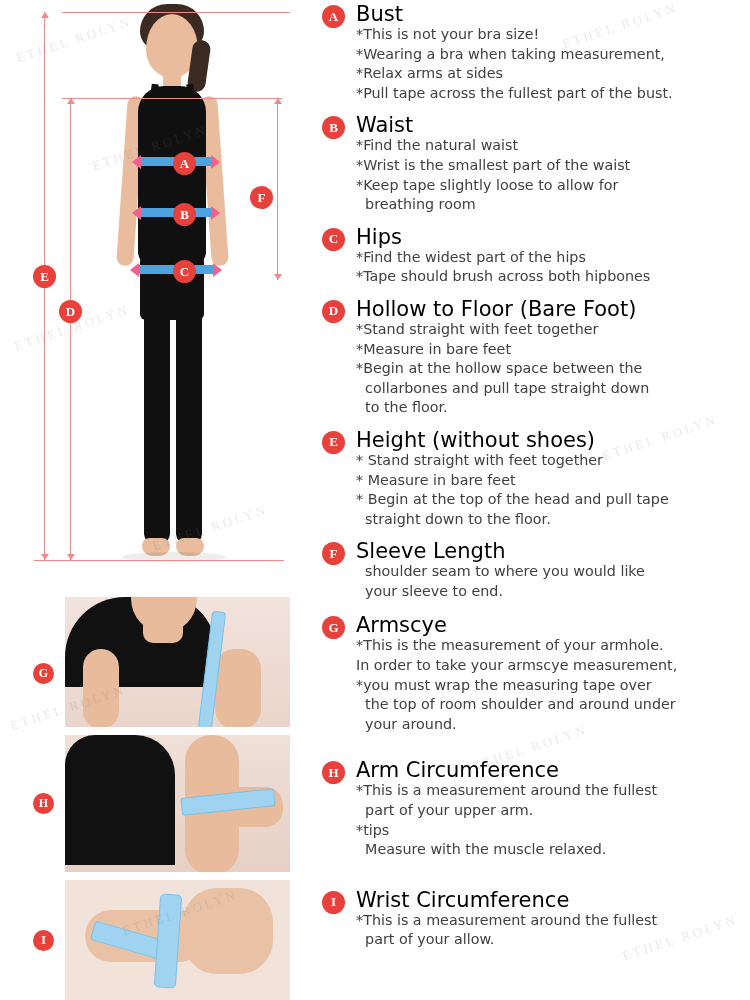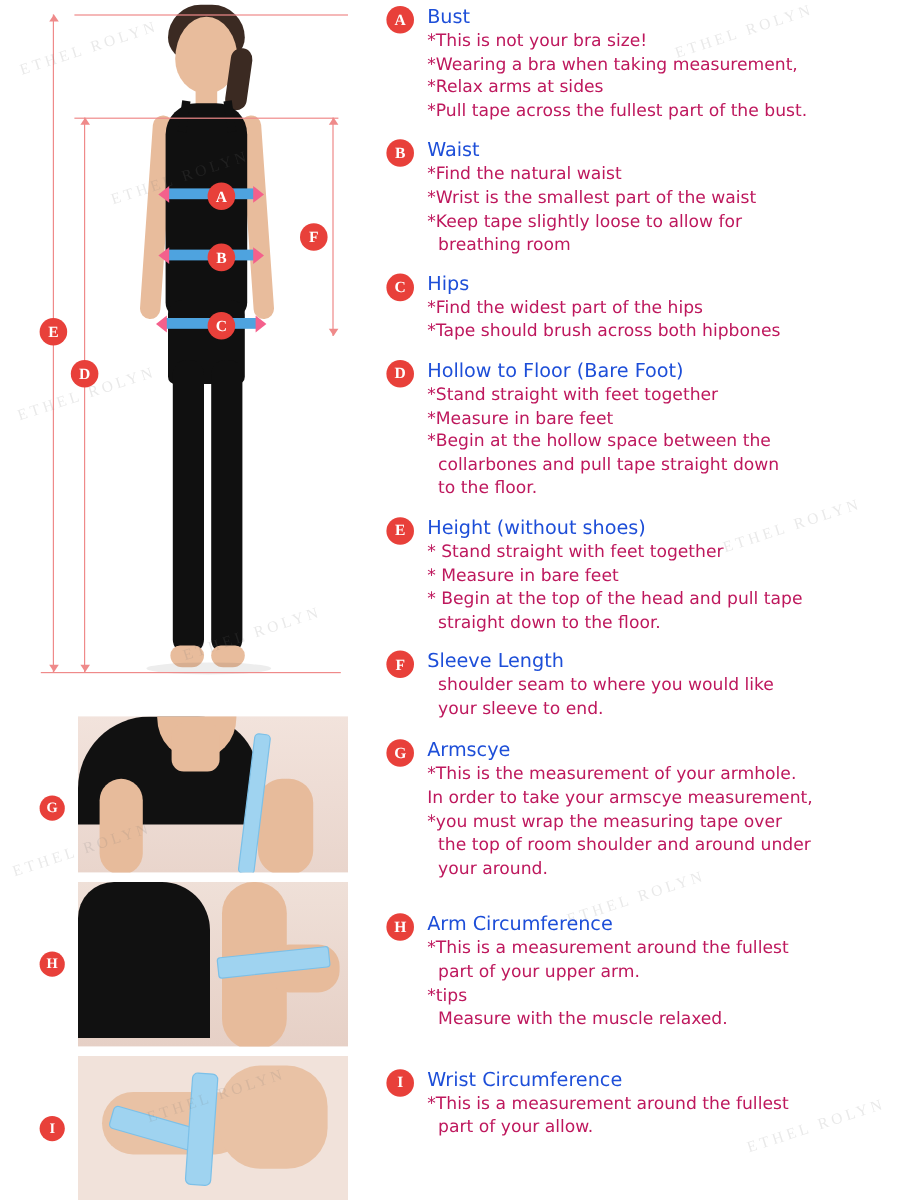--- a/index.html
+++ b/index.html
@@ -83,22 +83,22 @@
   .p3-forearm{left:20px;top:30px;width:120px;height:52px;background:#e9c2a5;border-radius:26px;}
   .p3-hand{left:118px;top:8px;width:90px;height:86px;background:#e9c2a5;border-radius:34px;}
   .p3-tape{left:92px;top:14px;width:20px;height:92px;border-radius:5px;transform:rotate(4deg);}
   .p3-tape2{left:26px;top:52px;width:84px;height:18px;border-radius:4px;transform:rotate(16deg);}
 
   
   .right{position:absolute;left:322px;top:0;width:428px;}
   .entry{position:relative;margin-bottom:2px;}
   .entry .badge{position:absolute;left:0;top:1px;}
   .entry .etext{margin-left:34px;}
-  .etitle{color:#1d4ed8;font-size:16px;line-height:20px;margin-bottom:1px;}
-  .eline{font-size:14.3px;line-height:19.6px;color:#be185d;white-space:pre;}
+  .etitle{color:#000000;font-size:21px;line-height:20px;margin-bottom:1px;}
+  .eline{font-size:14.3px;line-height:19.6px;color:#404040;white-space:pre;}
 
   
   .wm{position:absolute;color:rgba(120,120,120,.16);font-family:"Liberation Serif", serif;
       letter-spacing:3px;font-size:13px;pointer-events:none;user-select:none;}
 </style>
 </head>
 <body>
 
 <div class="page">
 

